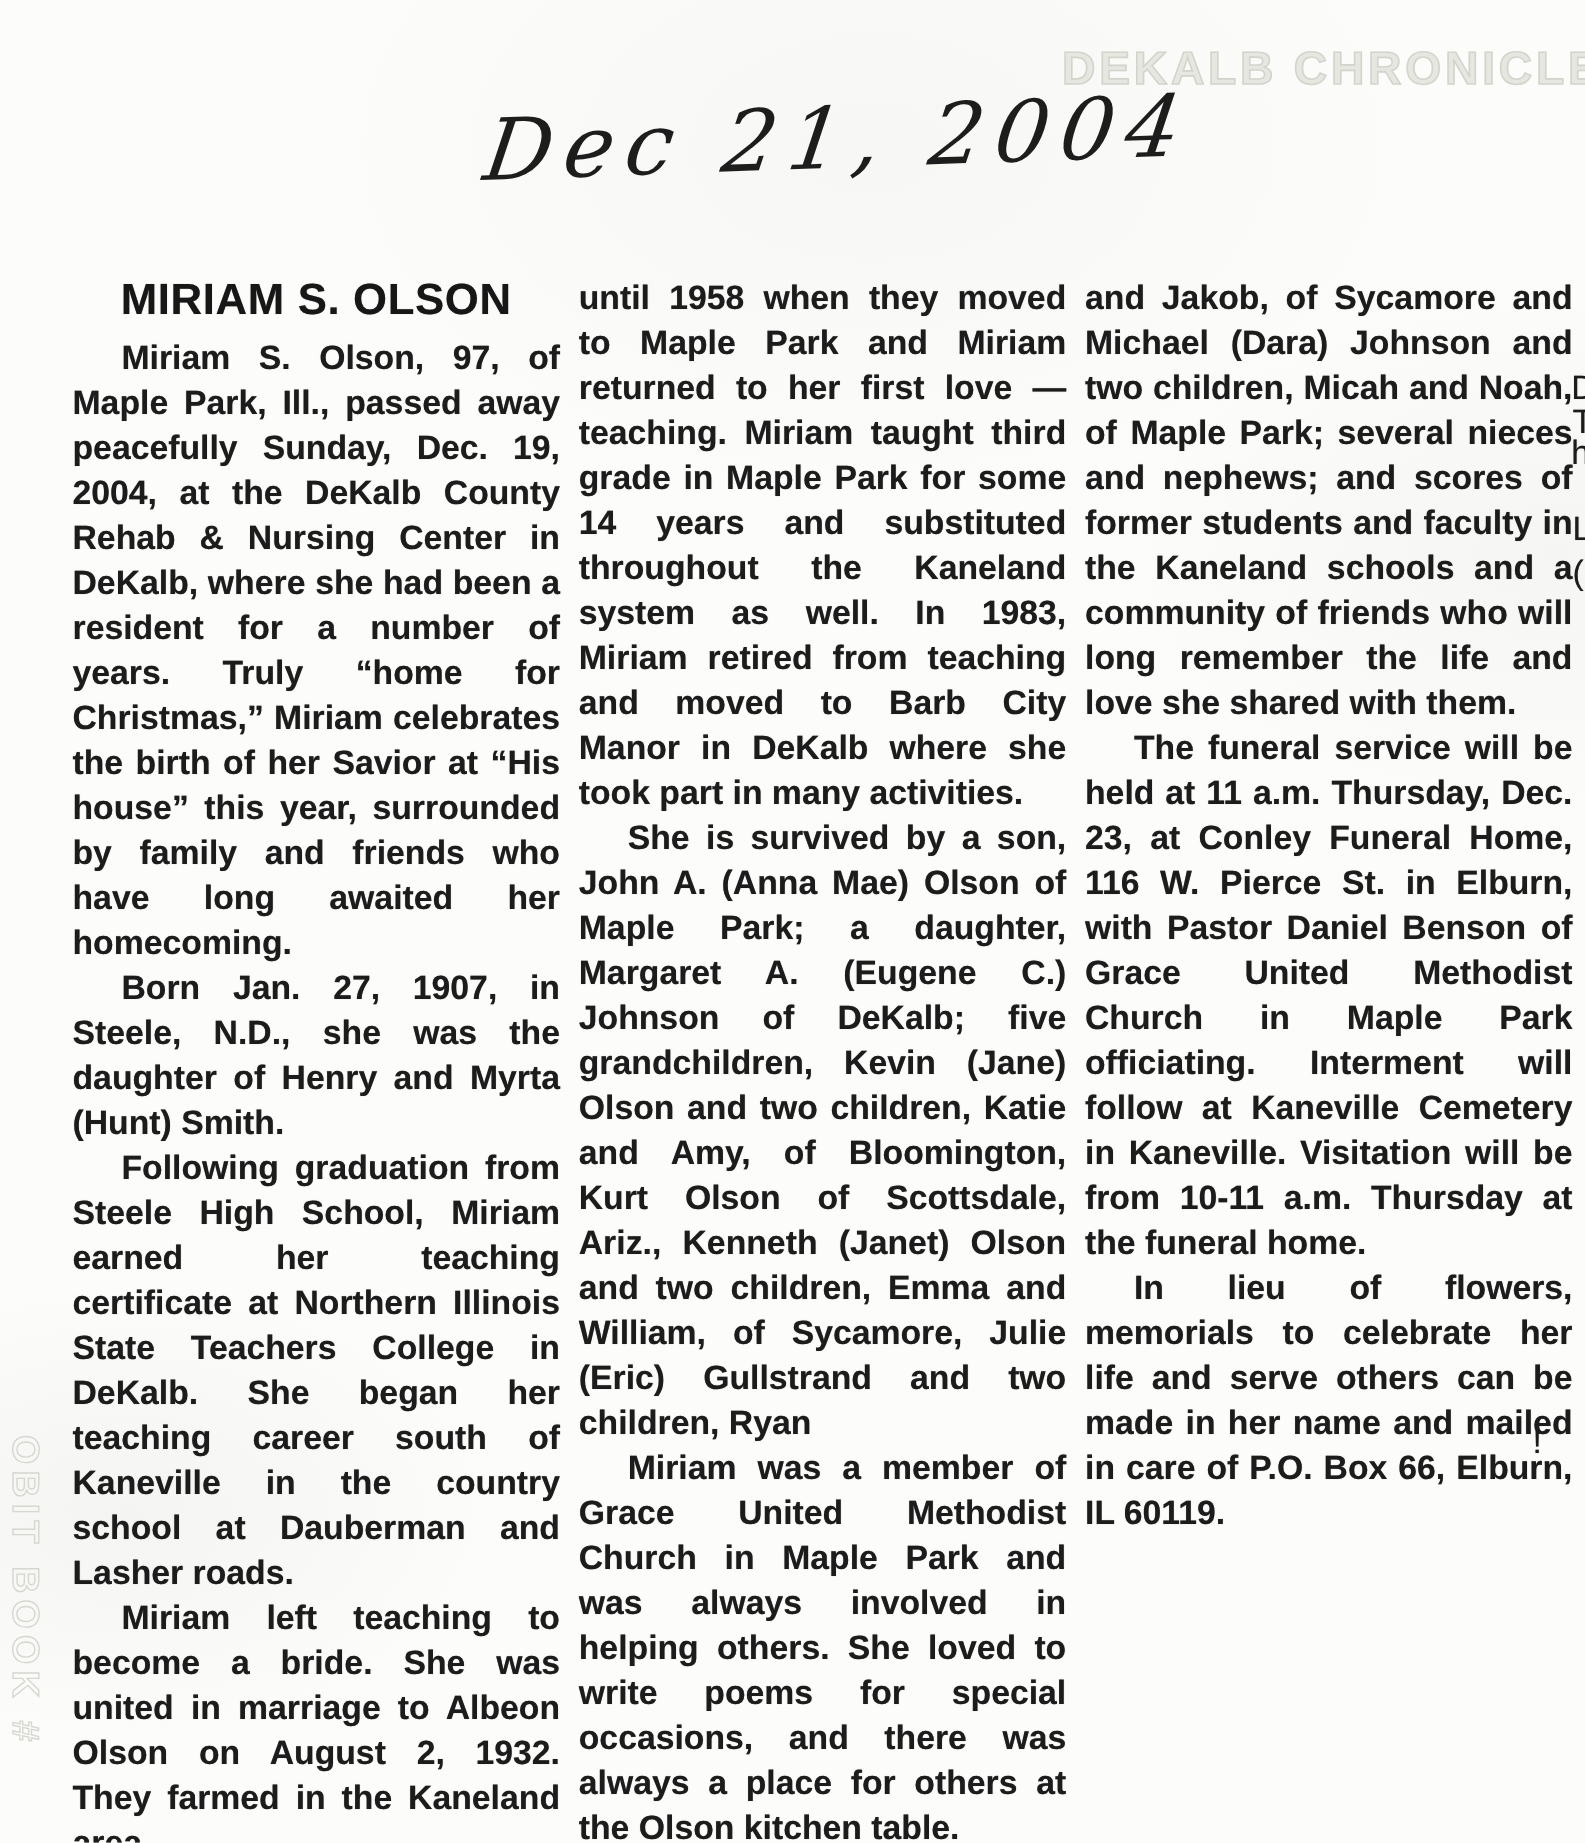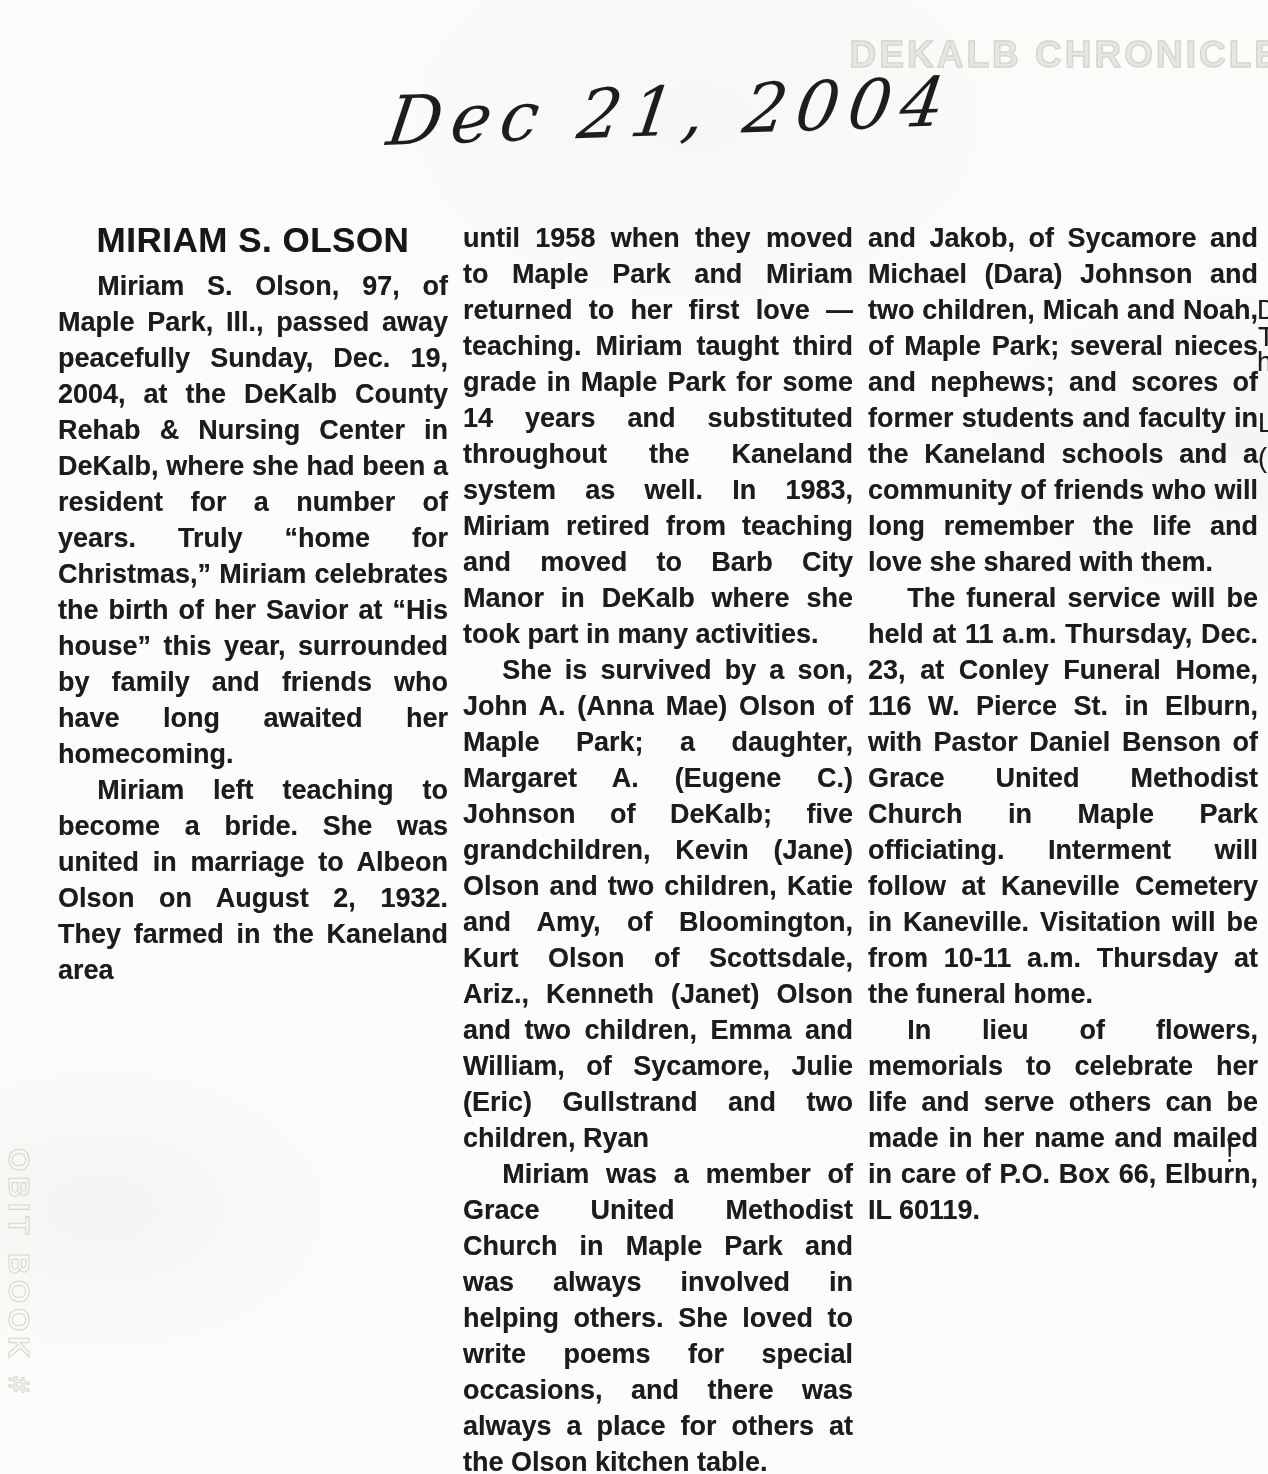--- a/index.html
+++ b/index.html
@@ -70,20 +70,22 @@
 <div class="watermark">DEKALB CHRONICLE</div>
 
 <div class="handwritten-date">Dec 21, 2004</div>
 
 <div class="side-stamp">OBIT BOOK #</div>
 
 <div class="article">
   <div class="column">
     <h1>MIRIAM S. OLSON</h1>
   <p class="indent">Miriam S. Olson, 97, of Maple Park, Ill., passed away peacefully Sunday, Dec. 19, 2004, at the DeKalb County Rehab &amp; Nursing Center in DeKalb, where she had been a resident for a number of years. Truly “home for Christmas,” Miriam celebrates the birth of her Savior at “His house” this year, surrounded by family and friends who have long awaited her homecoming.</p>
+      <p class="indent">Born Jan. 27, 1907, in Steele, N.D., she was the daughter of Henry and Myrta (Hunt) Smith.</p>
+      <p class="indent">Following graduation from Steele High School, Miriam earned her teaching certificate at Northern Illinois State Teachers College in DeKalb. She began her teaching career south of Kaneville in the country school at Dauberman and Lasher roads.</p>
       <p class="indent">Miriam left teaching to become a bride. She was united in marriage to Albeon Olson on August 2, 1932. They farmed in the Kaneland area</p>
     </div>
   <div class="column">
       <p>until 1958 when they moved to Maple Park and Miriam returned to her first love — teaching. Miriam taught third grade in Maple Park for some 14 years and substituted throughout the Kaneland system as well. In 1983, Miriam retired from teaching and moved to Barb City Manor in DeKalb where she took part in many activities.</p>
       <p class="indent">She is survived by a son, John A. (Anna Mae) Olson of Maple Park; a daughter, Margaret A. (Eugene C.) Johnson of DeKalb; five grandchildren, Kevin (Jane) Olson and two children, Katie and Amy, of Bloomington, Kurt Olson of Scottsdale, Ariz., Kenneth (Janet) Olson and two children, Emma and William, of Sycamore, Julie (Eric) Gullstrand and two children, Ryan</p>
       <p class="indent">Miriam was a member of Grace United Methodist Church in Maple Park and was always involved in helping others. She loved to write poems for special occasions, and there was always a place for others at the Olson kitchen table.</p>
     </div>
   <div class="column">
       <p>and Jakob, of Sycamore and Michael (Dara) Johnson and two children, Micah and Noah, of Maple Park; several nieces and nephews; and scores of former students and faculty in the Kaneland schools and a community of friends who will long remember the life and love she shared with them.</p>
       <p class="indent">The funeral service will be held at 11 a.m. Thursday, Dec. 23, at Conley Funeral Home, 116 W. Pierce St. in Elburn, with Pastor Daniel Benson of Grace United Methodist Church in Maple Park officiating. Interment will follow at Kaneville Cemetery in Kaneville. Visitation will be from 10-11 a.m. Thursday at the funeral home.</p>

